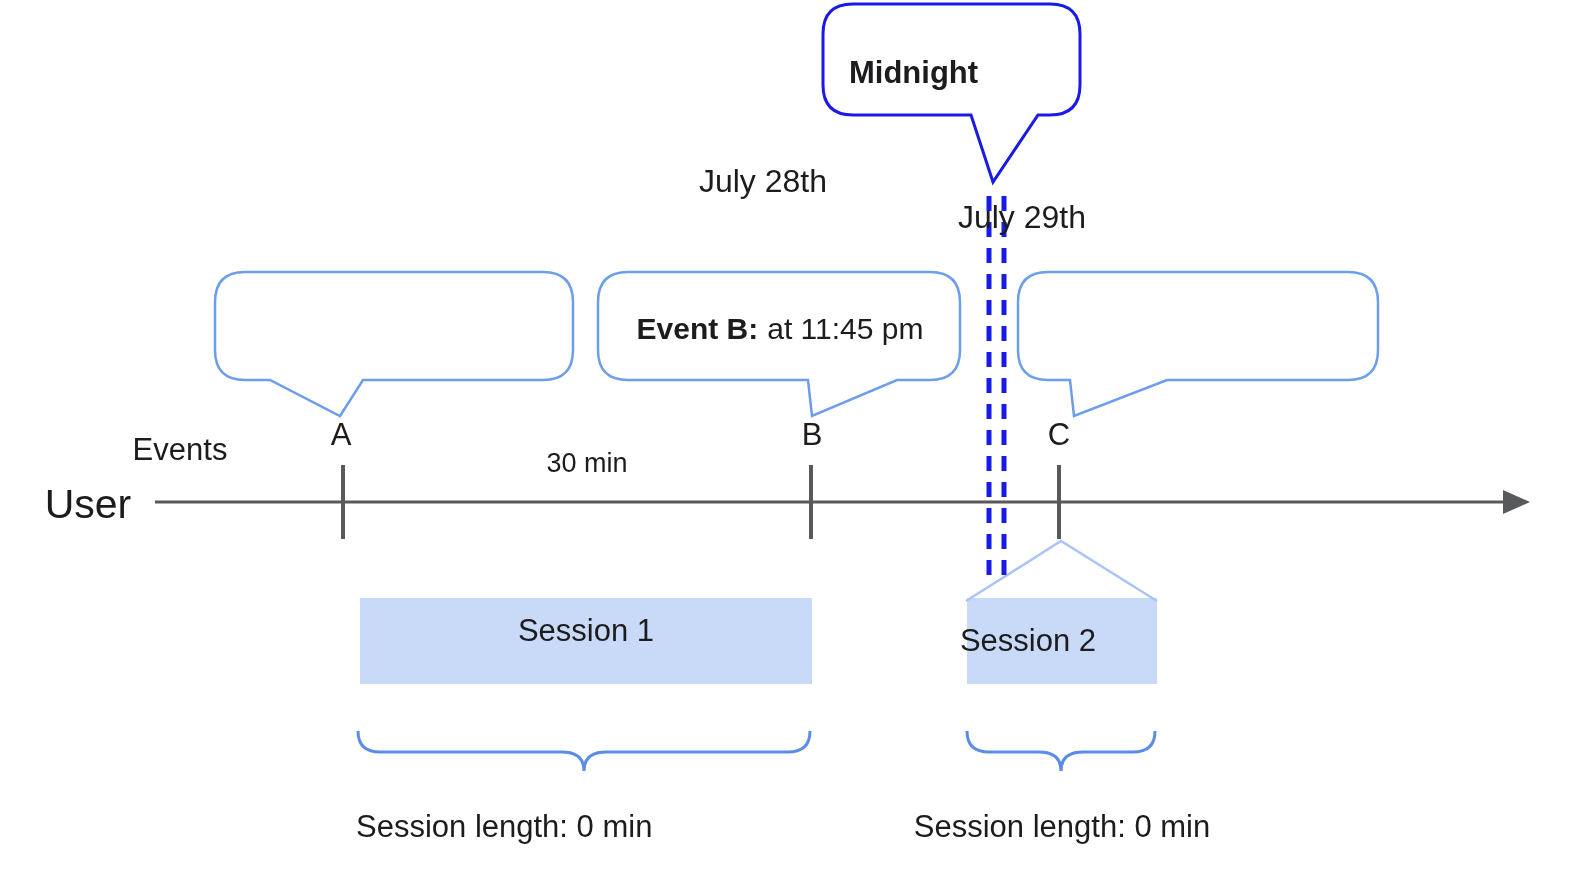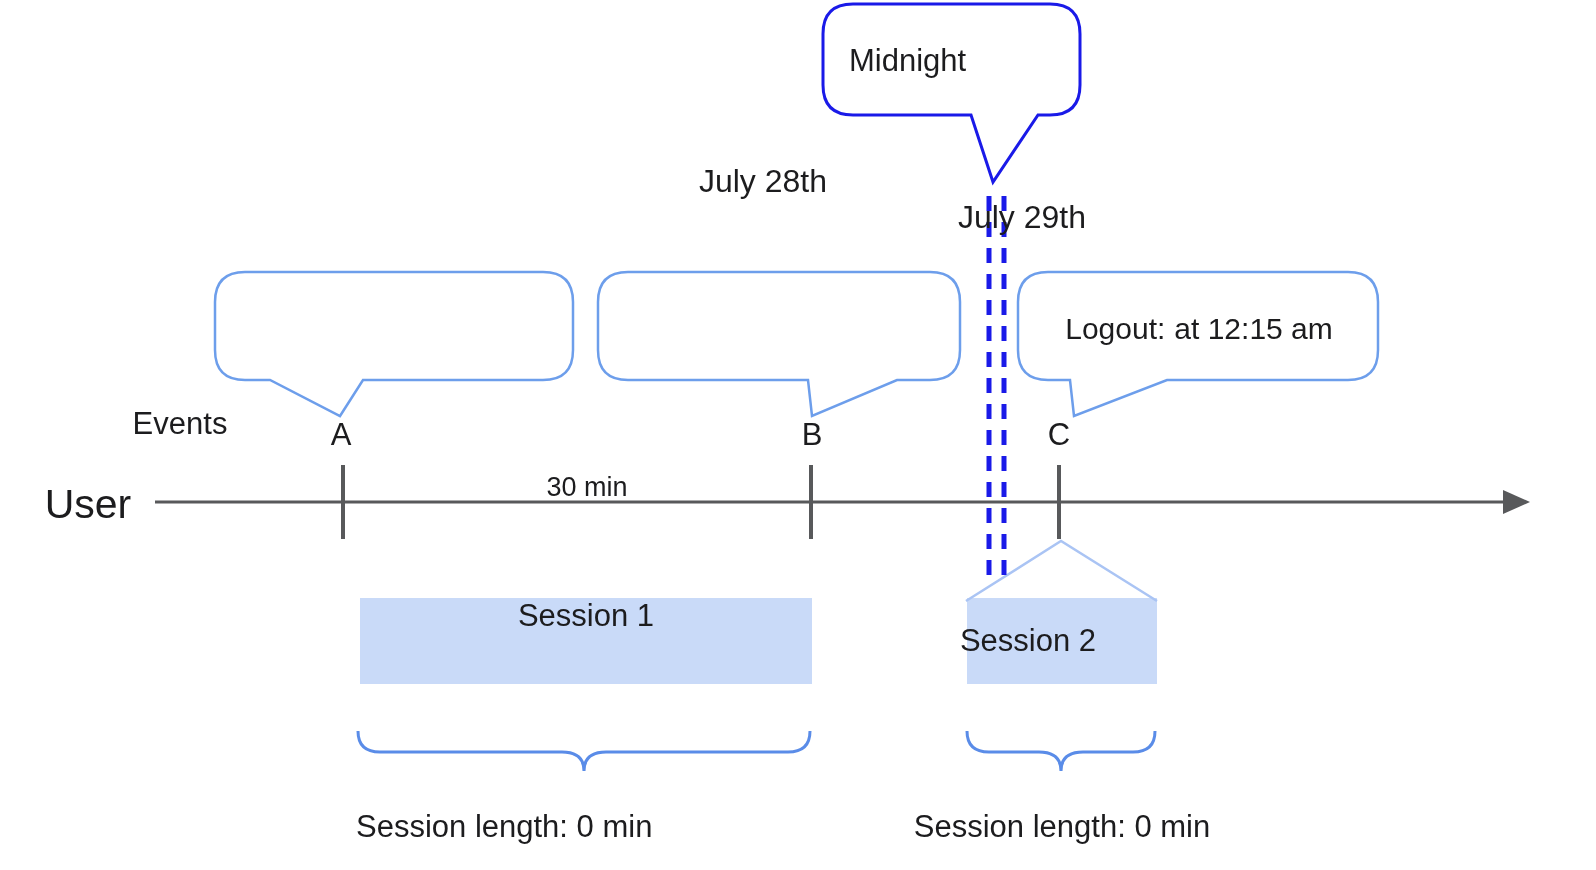--- a/index.html
+++ b/index.html
@@ -15,23 +15,23 @@
   .lbl{
     position:absolute;
     transform:translate(-50%,-50%);
     white-space:nowrap;
     line-height:1.1;
   }
   .lbl.left-anchor{transform:translateY(-50%);}
   .fs-date{font-size:32px;}
   .fs-main{font-size:31px;}
   .fs-user{font-size:41px;}
-  .fs-small{font-size:27px;margin-top:24px;}
+  .fs-small{font-size:27px;}
   .fs-bubble{font-size:30px;}
-  .bold{font-weight:normal;}
+  .bold{font-weight:bold;margin-top:12px;}
   .bubble-text .val{margin-left:9px;}
 </style>
 </head>
 <body>
 
 <div class="canvas">
 
   <svg class="layer" width="1596" height="870" viewBox="0 0 1596 870">
 
     <rect x="360" y="598" width="452" height="86" fill="#c9daf8"></rect>
@@ -61,31 +61,31 @@
 
     <path d="M 967 731 Q 967 752 989 752 L 1039 752 Q 1061 752 1061 771 Q 1061 752 1083 752 L 1133 752 Q 1155 752 1155 731" fill="none" stroke-width="3" stroke="#5a8ce8"></path>
   </svg>
 
   <div class="lbl fs-date" style="left:755px;top:182px;margin-left:8px;">July 28th</div>
   <div class="lbl fs-date" style="left:1022px;top:182px;margin-top:36px;">July 29th</div>
 
   <div class="lbl left-anchor fs-main bold" style="left:849px;top:61px;">Midnight</div>
 
 
+  <div class="lbl fs-bubble bubble-text" style="left:780px;top:328px;"><span class="bold">Event B:</span><span class="val">at 11:45 pm</span></div>
 
-  <div class="lbl fs-bubble bubble-text" style="left:1199px;top:328px;"><span class="bold">Logout:</span><span class="val">at 12:15 am</span></div>
 
-  <div class="lbl fs-main" style="left:180px;top:424px;">Events</div>
+  <div class="lbl fs-main" style="left:180px;top:450px;">Events</div>
   <div class="lbl fs-user" style="left:88px;top:505px;">User</div>
 
   <div class="lbl fs-main" style="left:341px;top:435px;">A</div>
   <div class="lbl fs-main" style="left:812px;top:435px;">B</div>
   <div class="lbl fs-main" style="left:1059px;top:435px;">C</div>
 
   <div class="lbl fs-small" style="left:587px;top:464px;">30 min</div>
 
-  <div class="lbl fs-main" style="left:586px;top:616px;">Session 1</div>
+  <div class="lbl fs-main" style="left:586px;top:631px;">Session 1</div>
   <div class="lbl fs-main" style="left:1028px;top:641px;">Session 2</div>
 
   <div class="lbl left-anchor fs-main" style="left:356px;top:827px;">Session length: 0 min</div>
   <div class="lbl fs-main" style="left:1062px;top:827px;">Session length: 0 min</div>
 
 </div>
 
 </body></html>

